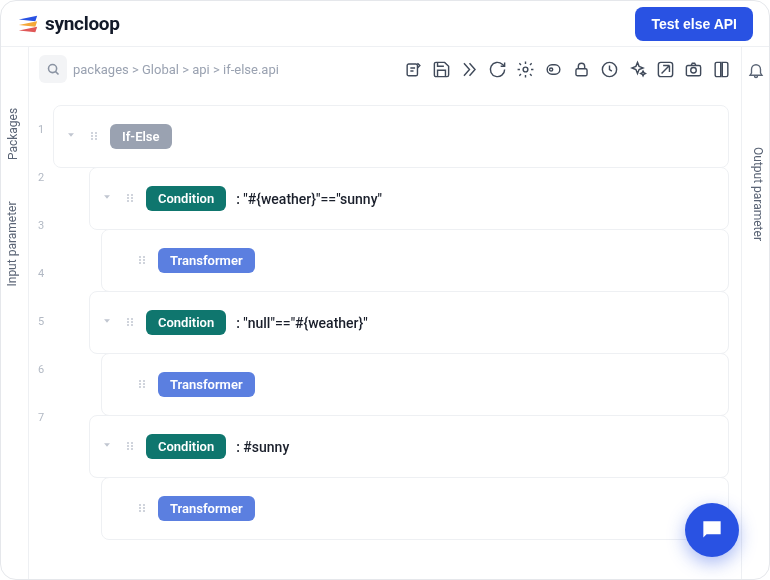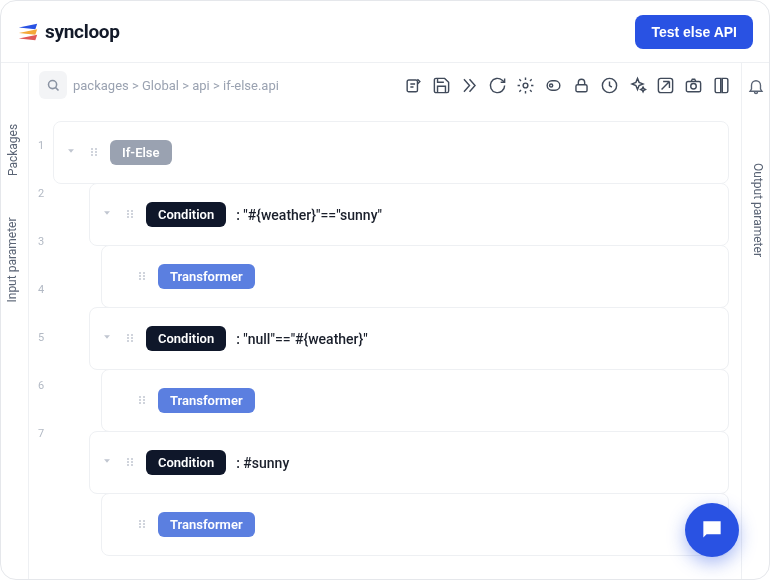--- a/index.html
+++ b/index.html
@@ -1,18 +1,18 @@
 <!DOCTYPE html>
 <html><head>
 <meta charset="utf-8">
 <style>
 * { box-sizing: border-box; margin: 0; padding: 0; }
 body { font-family: -apple-system, BlinkMacSystemFont, "Segoe UI", Roboto, sans-serif; background: #fff; width: 770px; height: 580px; overflow: hidden; position: relative; }
 .frame { width: 770px; height: 580px; border: 1px solid #e5e7eb; border-radius: 16px; overflow: hidden; position: relative; background: #fff; }
-.header { height: 62px; border-bottom: 1px solid #eef0f3; display: flex; align-items: center; padding: 0 16px; justify-content: space-between; }
+.header { height: 46px; border-bottom: 1px solid #eef0f3; display: flex; align-items: center; padding: 0 16px; justify-content: space-between; }
 .logo { display: flex; align-items: center; gap: 6px; }
 .logo-mark { width: 22px; height: 22px; position: relative; }
 .logo-text { font-size: 19px; font-weight: 700; color: #131a29; letter-spacing: -0.3px; }
 .test-btn { background: #2952e3; color: #fff; border: none; border-radius: 8px; padding: 9px 16px; font-size: 14px; font-weight: 600; cursor: pointer; }
 .body { display: flex; height: calc(100% - 46px); }
 .left-rail { width: 28px; border-right: 1px solid #eef0f3; position: relative; }
 .rail-label { position: absolute; transform: rotate(-90deg); transform-origin: center; font-size: 12px; color: #5a6475; white-space: nowrap; }
 .rail-packages { top: 80px; left: -14px; }
 .rail-input { top: 190px; left: -32px; }
 .right-rail { width: 28px; border-left: 1px solid #eef0f3; position: relative; }
@@ -30,21 +30,21 @@
 .tree { flex: 1; padding-top: 10px; }
 .row { height: 63px; display: flex; align-items: center; border: 1px solid #eef0f3; border-radius: 8px; margin-bottom: 0; padding: 0 10px; gap: 10px; background: #fff; }
 .row + .row { margin-top: -1px; }
 .indent-0 { margin-left: 0; }
 .indent-1 { margin-left: 36px; }
 .indent-2 { margin-left: 48px; }
 .caret { color: #c0c6d0; cursor: pointer; }
 .drag { color: #c0c6d0; cursor: grab; }
 .chip { display: inline-flex; align-items: center; padding: 5px 12px; border-radius: 6px; font-size: 13px; font-weight: 600; color: #fff; }
 .chip-ifelse { background: #9aa2b1; }
-.chip-condition { background: #0f172a; }
+.chip-condition { background: #0f766e; }
 .chip-transformer { background: #5b7fe0; }
 .row-text { font-size: 14px; color: #1a1f2b; font-weight: 500; }
 .chat-fab { position: absolute; bottom: 22px; right: 30px; width: 54px; height: 54px; border-radius: 50%; background: #2952e3; display: flex; align-items: center; justify-content: center; box-shadow: 0 6px 18px rgba(41,82,227,0.4); cursor: pointer; }
 .caret-placeholder { width: 14px; }
 </style>
 </head>
 <body>
 
 <div class="frame">
   <div class="header">

